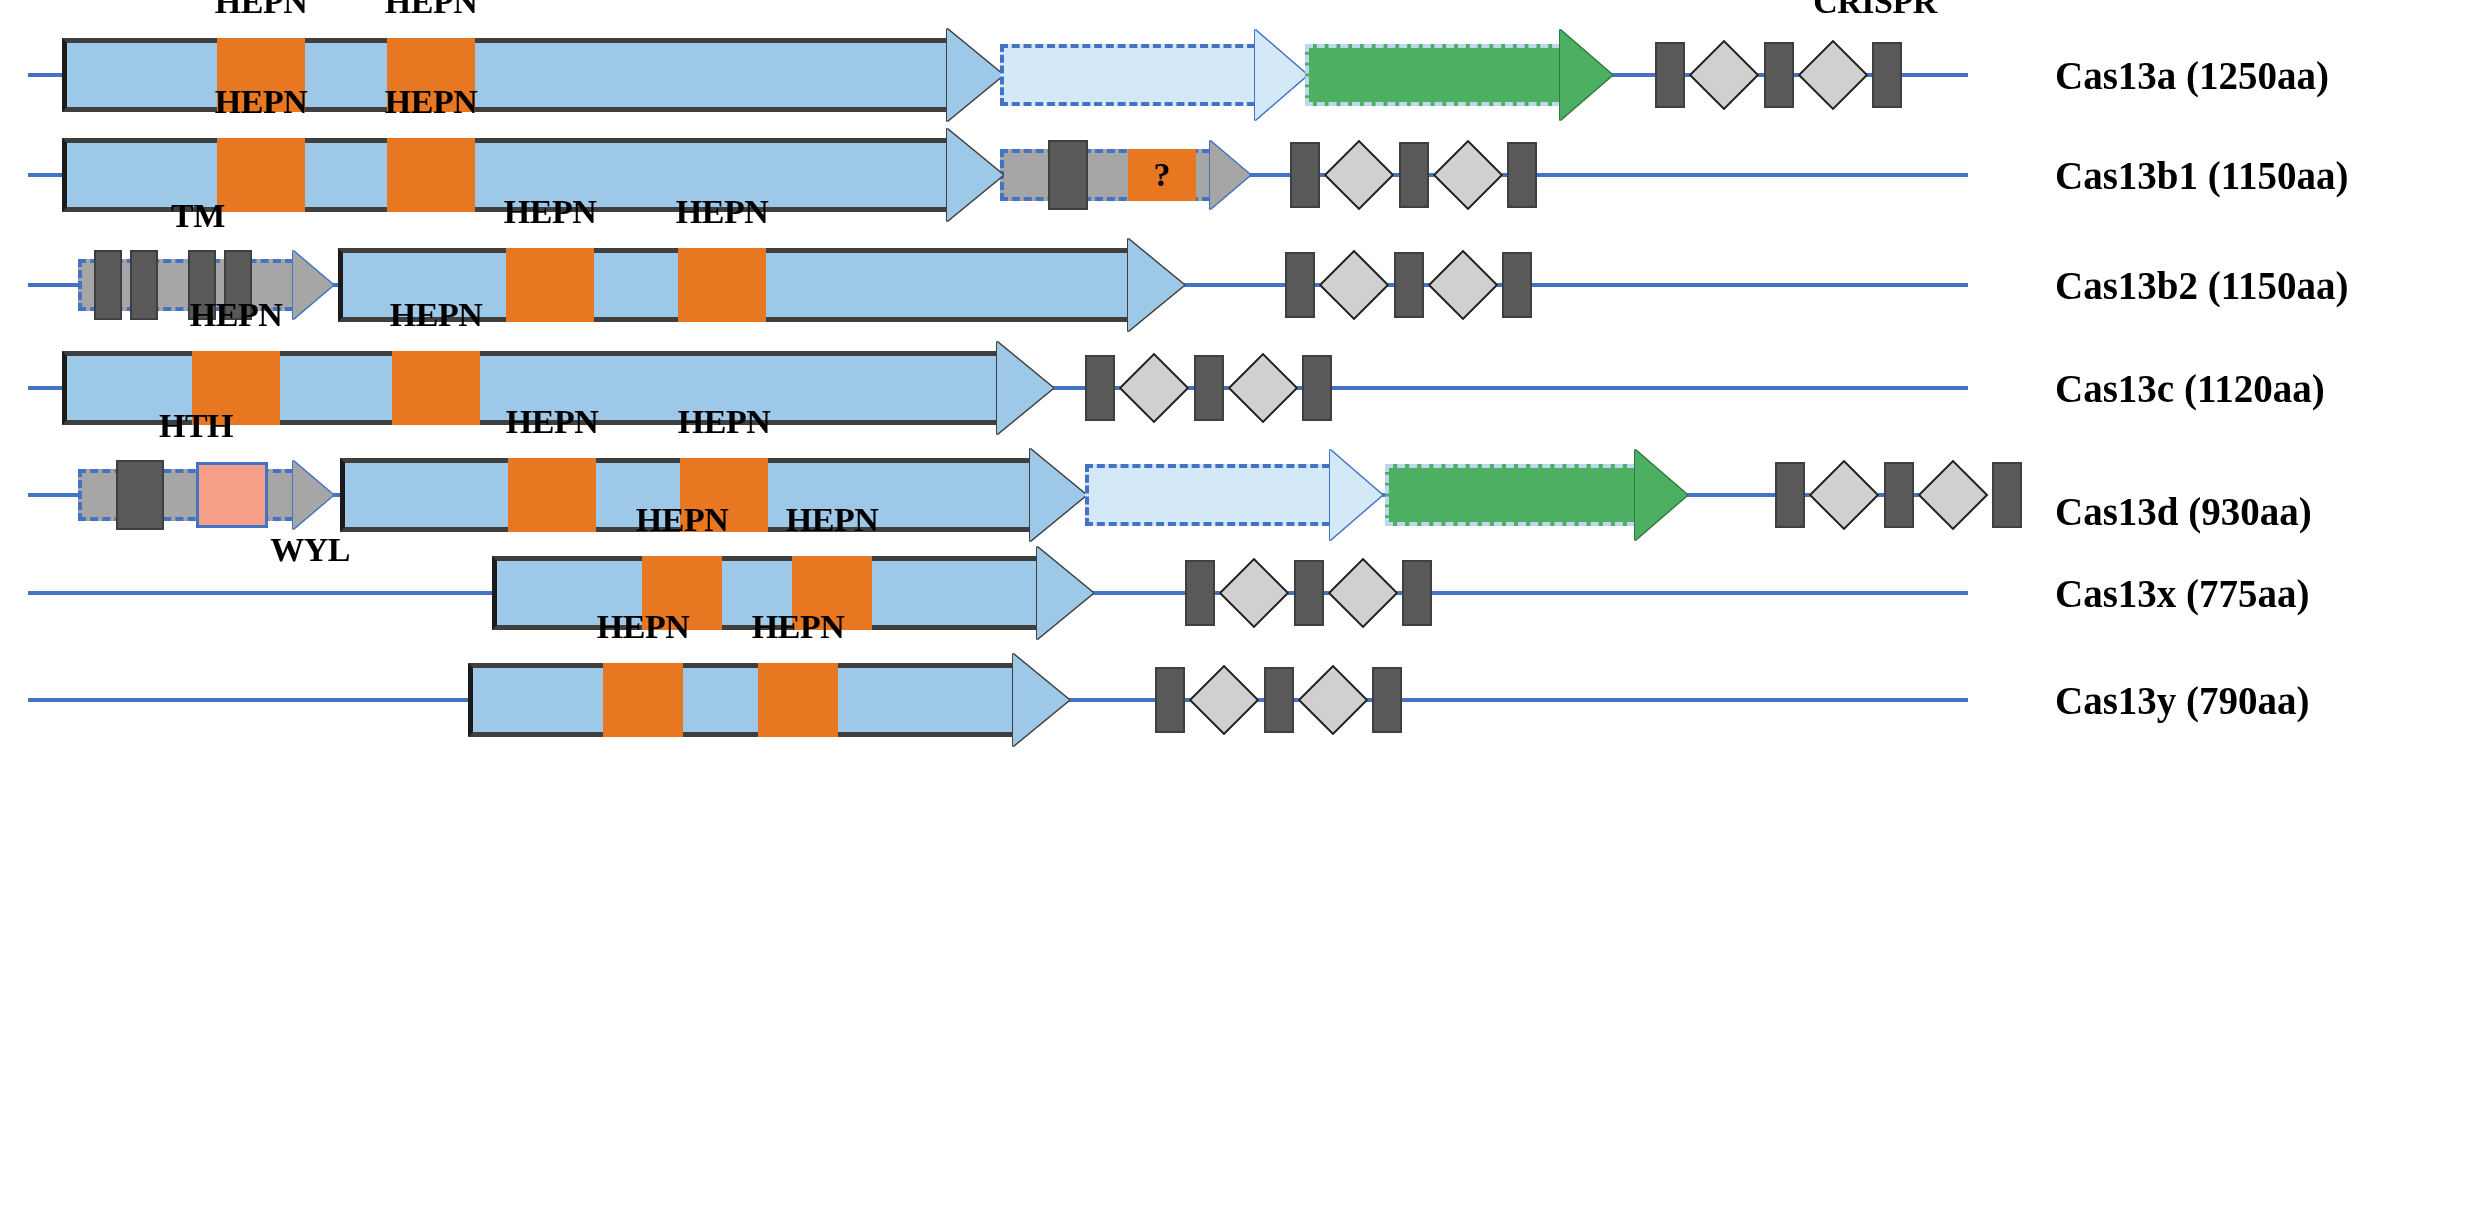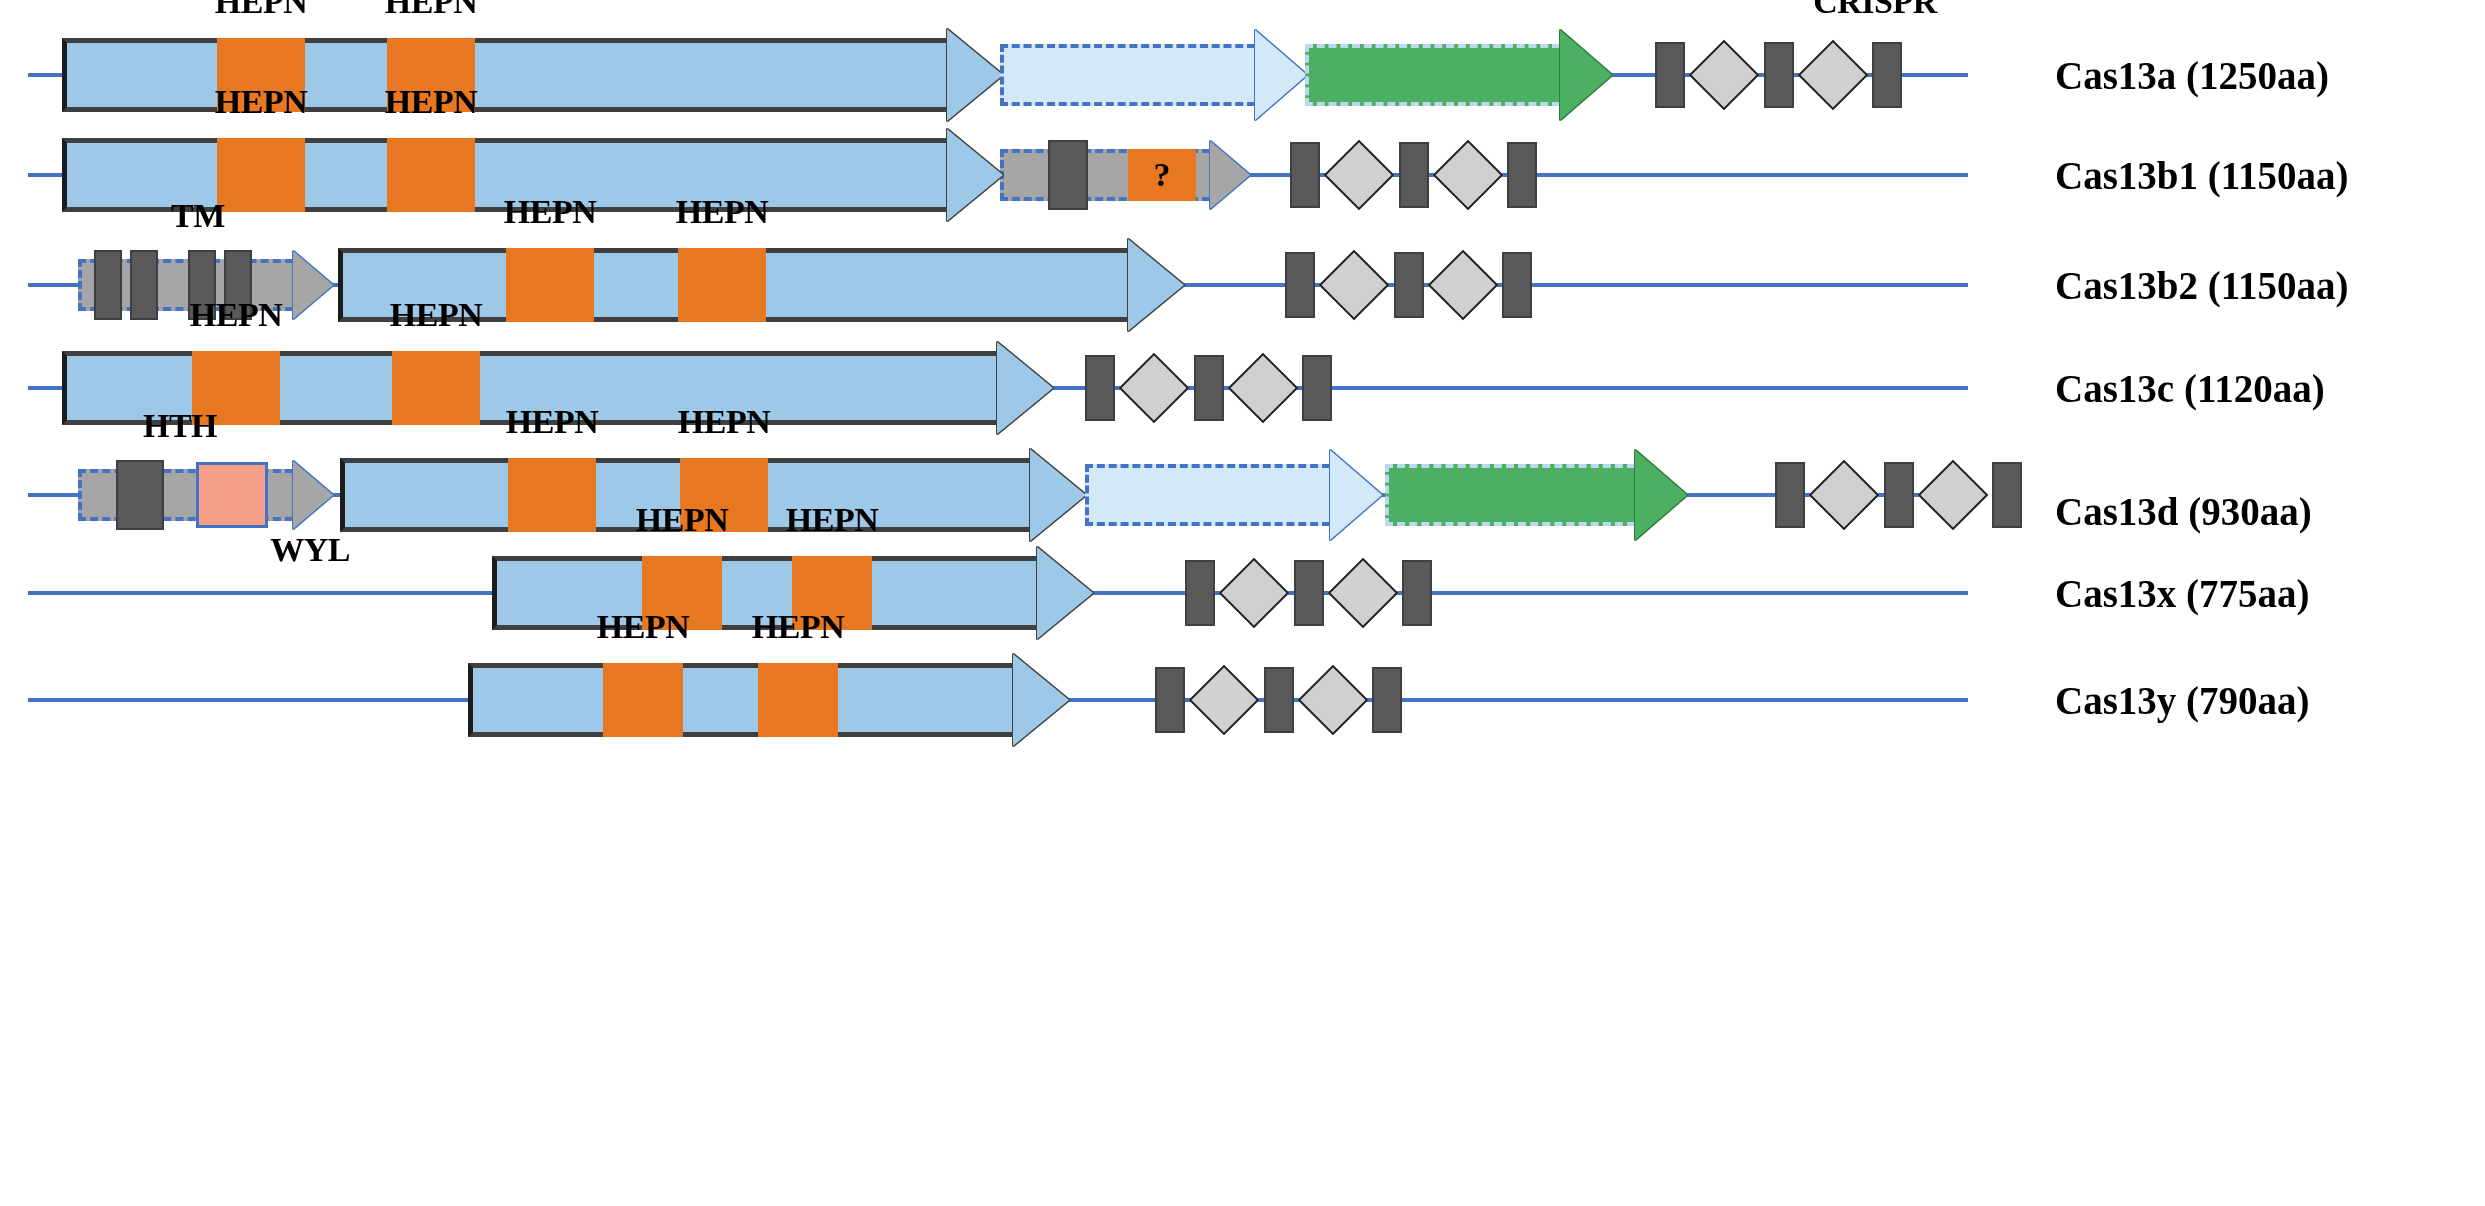--- a/index.html
+++ b/index.html
@@ -231,21 +231,21 @@
       <div class="locus-label" style="left: 2055px; top: 0px;">Cas13c (1120aa)</div>
     </div>
     <div class="row" style="top: 495px;">
       <div class="backbone" style="left: 28px; width: 1940px;"></div>
       <div class="gene accessory" style="left: 78px; top: -26px; width: 215px; height: 52px;">
         <div class="shaft" style="width: 215px;"></div>
         <div class="head" style="left: 215px;"></div>
         <div class="domain hth" style="left: 38px; width: 48px; top: -9px; height: 70px;"></div>
         <div class="domain wyl" style="left: 118px; width: 72px; top: -7px; height: 66px;"></div>
       </div>
-      <div class="dom-label" style="left: 180px; top: -88px;">HTH</div>
+      <div class="dom-label" style="left: 196px; top: -88px;">HTH</div>
       <div class="dom-label" style="left: 310px; top: 36px;">WYL</div>
       <div class="gene effector" style="left: 340px; top: -37px; width: 690px; height: 74px;">
         <div class="shaft" style="width: 690px;"></div>
         <div class="head" style="left: 690px;"></div>
         <div class="domain hepn" style="left: 168px; width: 88px;"></div>
         <div class="domain hepn" style="left: 340px; width: 88px;"></div>
       </div>
       <div class="dom-label" style="left: 552px; top: -92px;">HEPN</div>
       <div class="dom-label" style="left: 724px; top: -92px;">HEPN</div>
       <div class="gene cas1" style="left: 1085px; top: -31px; width: 245px; height: 62px;">

